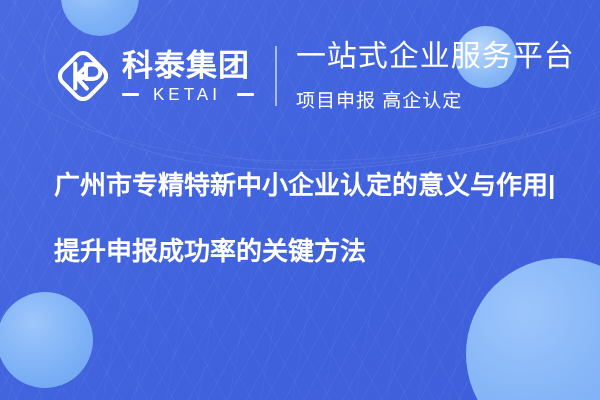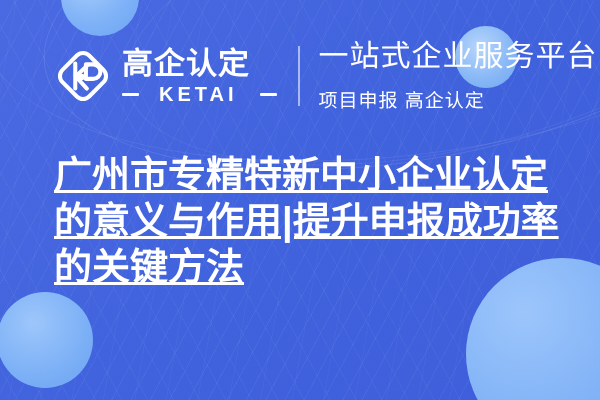--- a/index.html
+++ b/index.html
@@ -103,26 +103,26 @@
   .logo-cn {
     color: #ffffff;
     font-size: 31px;
     font-weight: 700;
     letter-spacing: 1px;
     white-space: nowrap;
   }
   .logo-en {
     margin-top: 5px;
     color: #ffffff;
-    font-size: 20px;
-    font-weight: 700;
+    font-size: 17px;
+    font-weight: 400;
     letter-spacing: 4px;
     display: flex;
     align-items: center;
-    gap: 20px;
+    gap: 14px;
     white-space: nowrap;
   }
   .logo-en .dash {
     display: inline-block;
     width: 17px;
     height: 3px;
     background: #ffffff;
     border-radius: 1px;
   }
   .logo-en .dash.right { margin-left: 2px; }
@@ -157,26 +157,25 @@
     white-space: nowrap;
   }
 
   
   .headline {
     position: absolute;
     left: 54px;
     top: 152px;
     width: 510px;
     color: #ffffff;
-    font-size: 38px;
+    font-size: 26px;
     font-weight: 700;
-    line-height: 46px;
+    line-height: 66px;
     letter-spacing: 0px;
     word-break: break-all;
-    text-decoration: underline;
   }
 </style>
 </head>
 <body>
 
 <div class="banner">
 
   <div class="texture"></div>
   <div class="swoosh s1"></div>
   <div class="swoosh s2"></div>
@@ -197,21 +196,21 @@
           </g>
           <g fill="none" stroke="#ffffff" stroke-width="4.2" stroke-linecap="round" stroke-linejoin="round">
             <path d="M22 17 L22 43"></path>
             <path d="M34.5 19 L22.5 30.5 L34 43"></path>
           </g>
           <path d="M33 18 L40.5 18 A7.5 7.5 0 0 1 40.5 33 L33 33 Z" fill="none" stroke="#ffffff" stroke-width="4.2" stroke-linejoin="round"></path>
           <circle cx="28.5" cy="31" r="3.3" fill="#ffffff"></circle>
         </svg>
       </span>
       <span class="logo-words">
-        <span class="logo-cn">高企认定</span>
+        <span class="logo-cn">科泰集团</span>
         <span class="logo-en">
           <i class="dash left"></i>
           <span>KETAI</span>
           <i class="dash right"></i>
         </span>
       </span>
     </div>
 
     <div class="divider"></div>
 

